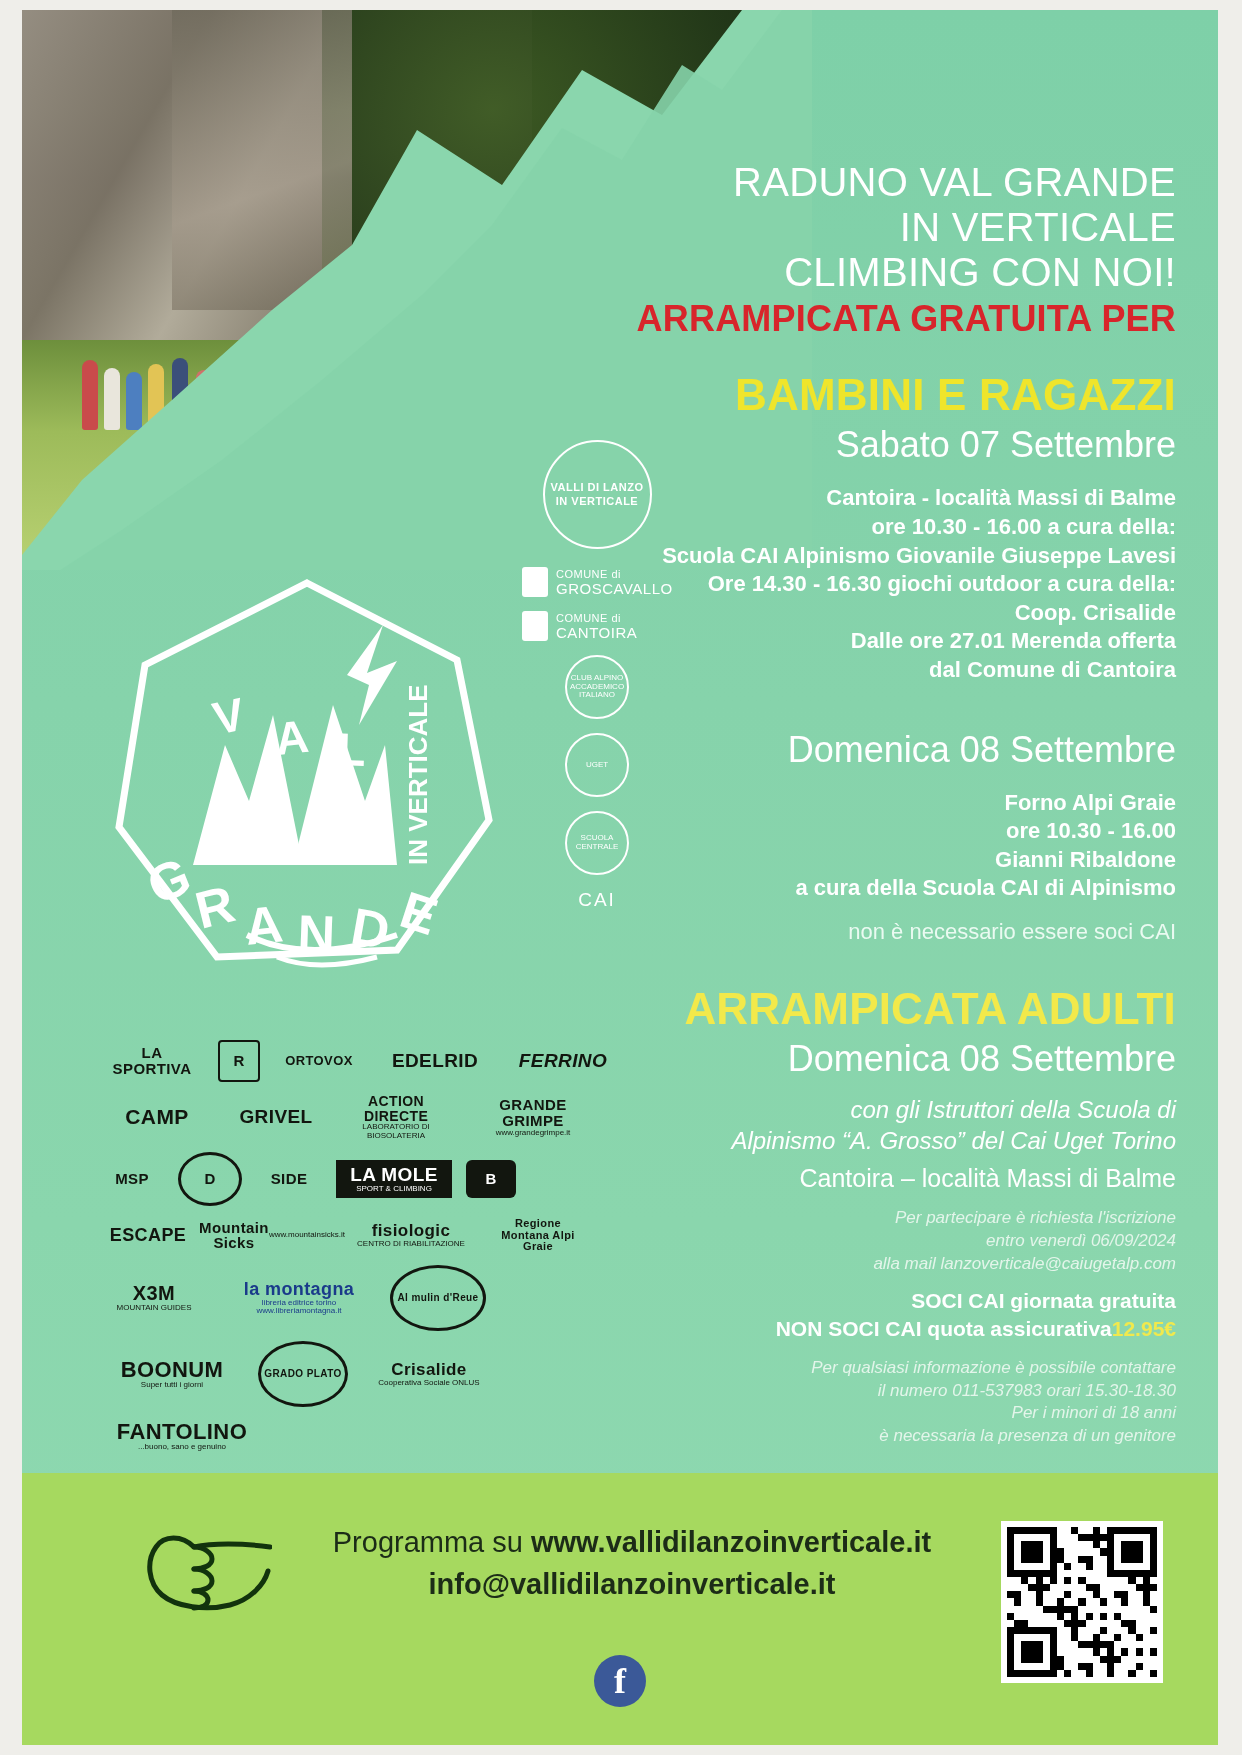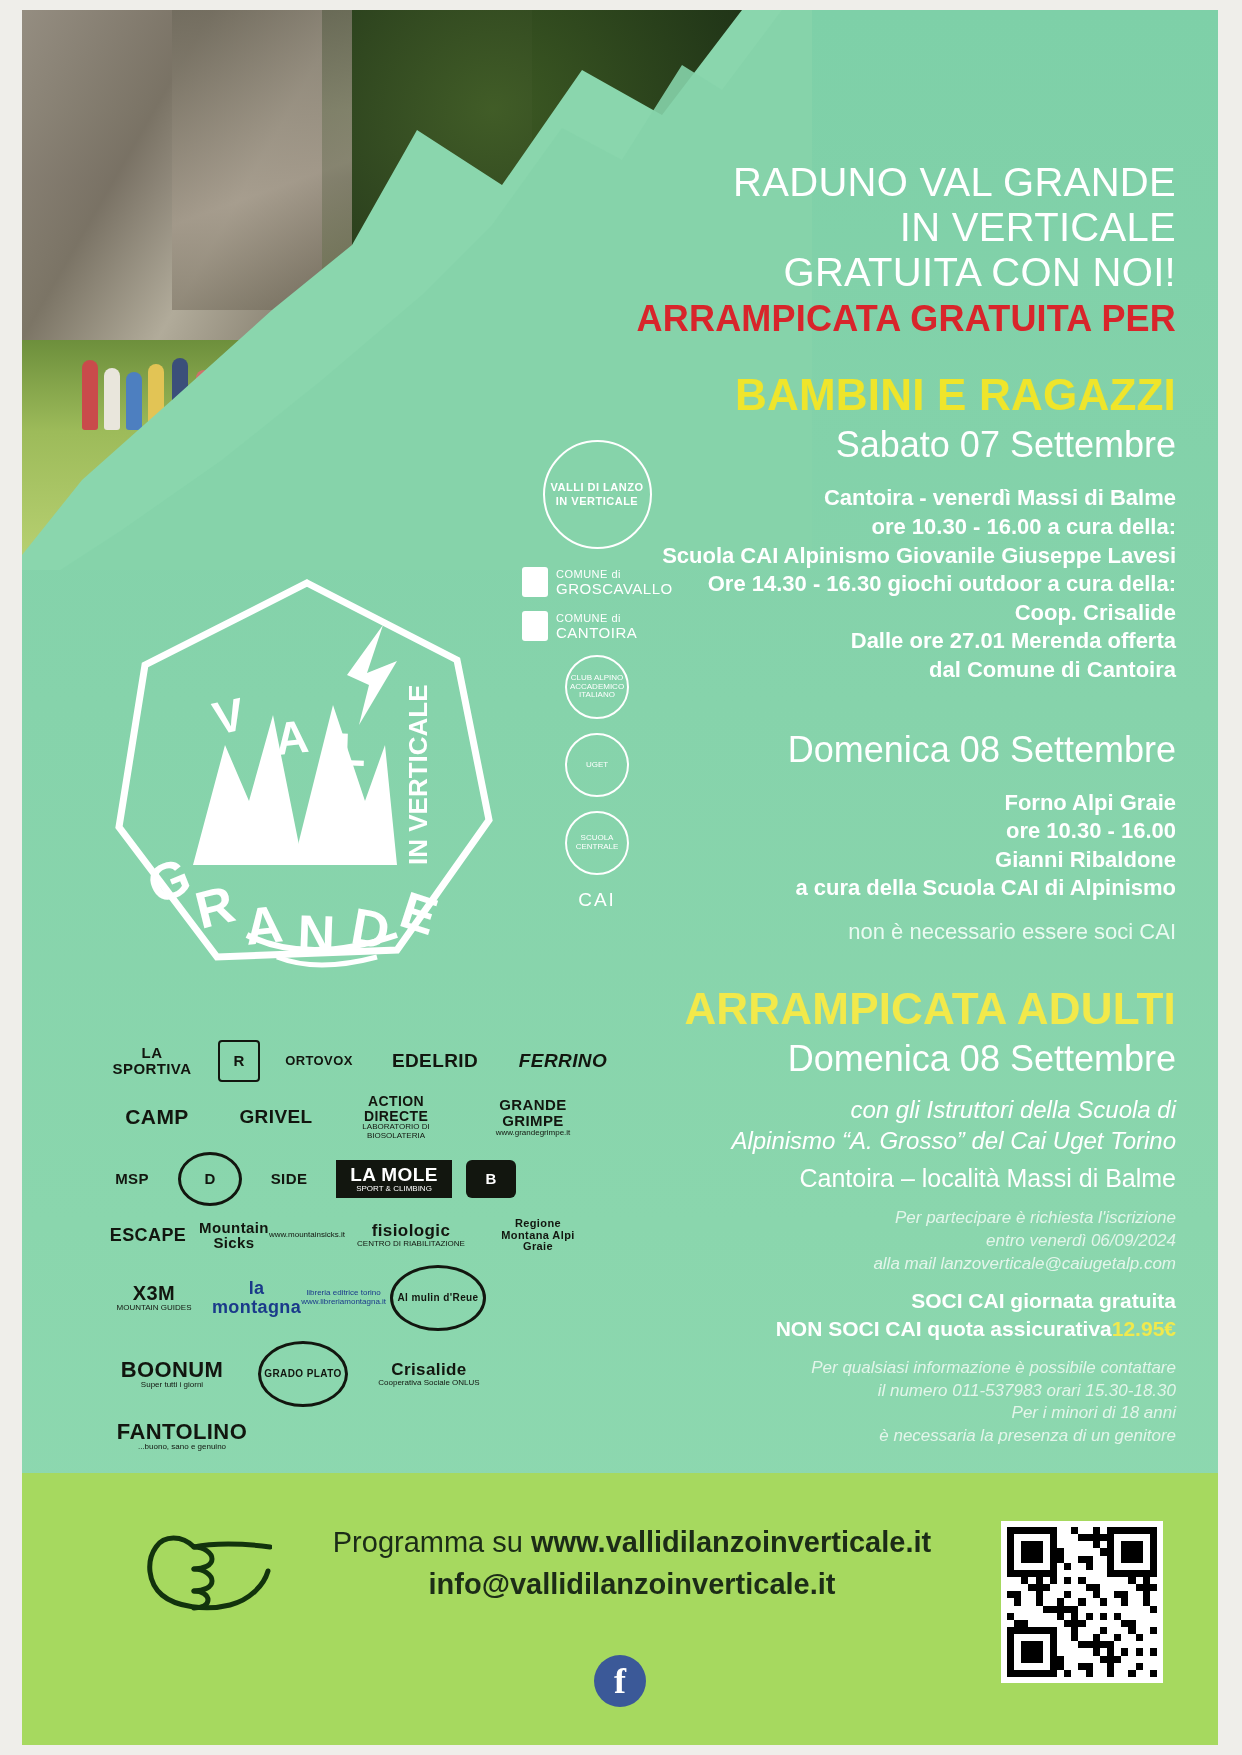--- a/index.html
+++ b/index.html
@@ -360,28 +360,28 @@
       <svg class="mountain-overlay" viewBox="0 0 820 600" preserveAspectRatio="none">
         <path d="M820,0 L720,0 L640,105 L560,60 L480,175 L395,120 L330,235 L250,300 L150,390 L60,470 L0,545 L0,600 L820,600 Z" fill="#8ad6ad"></path>
         <path d="M820,0 L760,0 L700,80 L660,55 L600,150 L540,118 L470,215 L400,285 L300,370 L200,450 L100,520 L0,585 L0,600 L820,600 Z" fill="#85d3aa" opacity="0.9"></path>
       </svg>
     </div>
 
     <div class="right-col">
       <div class="t-head1">
         <div>RADUNO VAL GRANDE</div>
         <div>IN VERTICALE</div>
-        <div>GRATUITA CON NOI!</div>
+        <div>CLIMBING CON NOI!</div>
       </div>
       <div class="t-red">ARRAMPICATA GRATUITA PER</div>
 
       <div class="t-yellow">BAMBINI E RAGAZZI</div>
       <div class="t-date">Sabato 07 Settembre</div>
       <div class="t-block">
-        <div>Cantoira - venerdì Massi di Balme</div>
+        <div>Cantoira - località Massi di Balme</div>
         <div>ore 10.30 - 16.00 a cura della:</div>
         <div>Scuola CAI Alpinismo Giovanile Giuseppe Lavesi</div>
         <div>Ore 14.30 - 16.30 giochi outdoor a cura della:</div>
         <div>Coop. Crisalide</div>
         <div>Dalle ore 27.01 Merenda offerta</div>
         <div>dal Comune di Cantoira</div>
       </div>
 
       <div class="t-date" style="margin-top:44px">Domenica 08 Settembre</div>
       <div class="t-block">
@@ -539,21 +539,21 @@
         <small>CENTRO DI RIABILITAZIONE</small>
       </div>
       <div class="spon" style="width:96px;font-size:11px">
           <span>Regione Montana Alpi Graie</span>
         </div>
       <div class="spon" style="width:104px;flex-direction:column;font-size:20px">
         <span>X3M</span>
         <small>MOUNTAIN GUIDES</small>
       </div>
 
-      <div class="spon" style="width:150px;flex-direction:row;font-size:18px;color:#1a3a8a">
+      <div class="spon" style="width:150px;flex-direction:column;font-size:18px;color:#1a3a8a">
         <span>la montagna</span>
         <small>libreria editrice  torino
 www.libreriamontagna.it</small>
       </div>
       <div class="spon" style="width:86px;border:3px solid #12160f;border-radius:50%;height:56px;font-size:10px">
           <span>Al mulin d'Reue</span>
         </div>
       <div class="spon" style="width:140px;flex-direction:column;font-size:22px">
         <span>BOONUM</span>
         <small>Super tutti i giorni</small>

